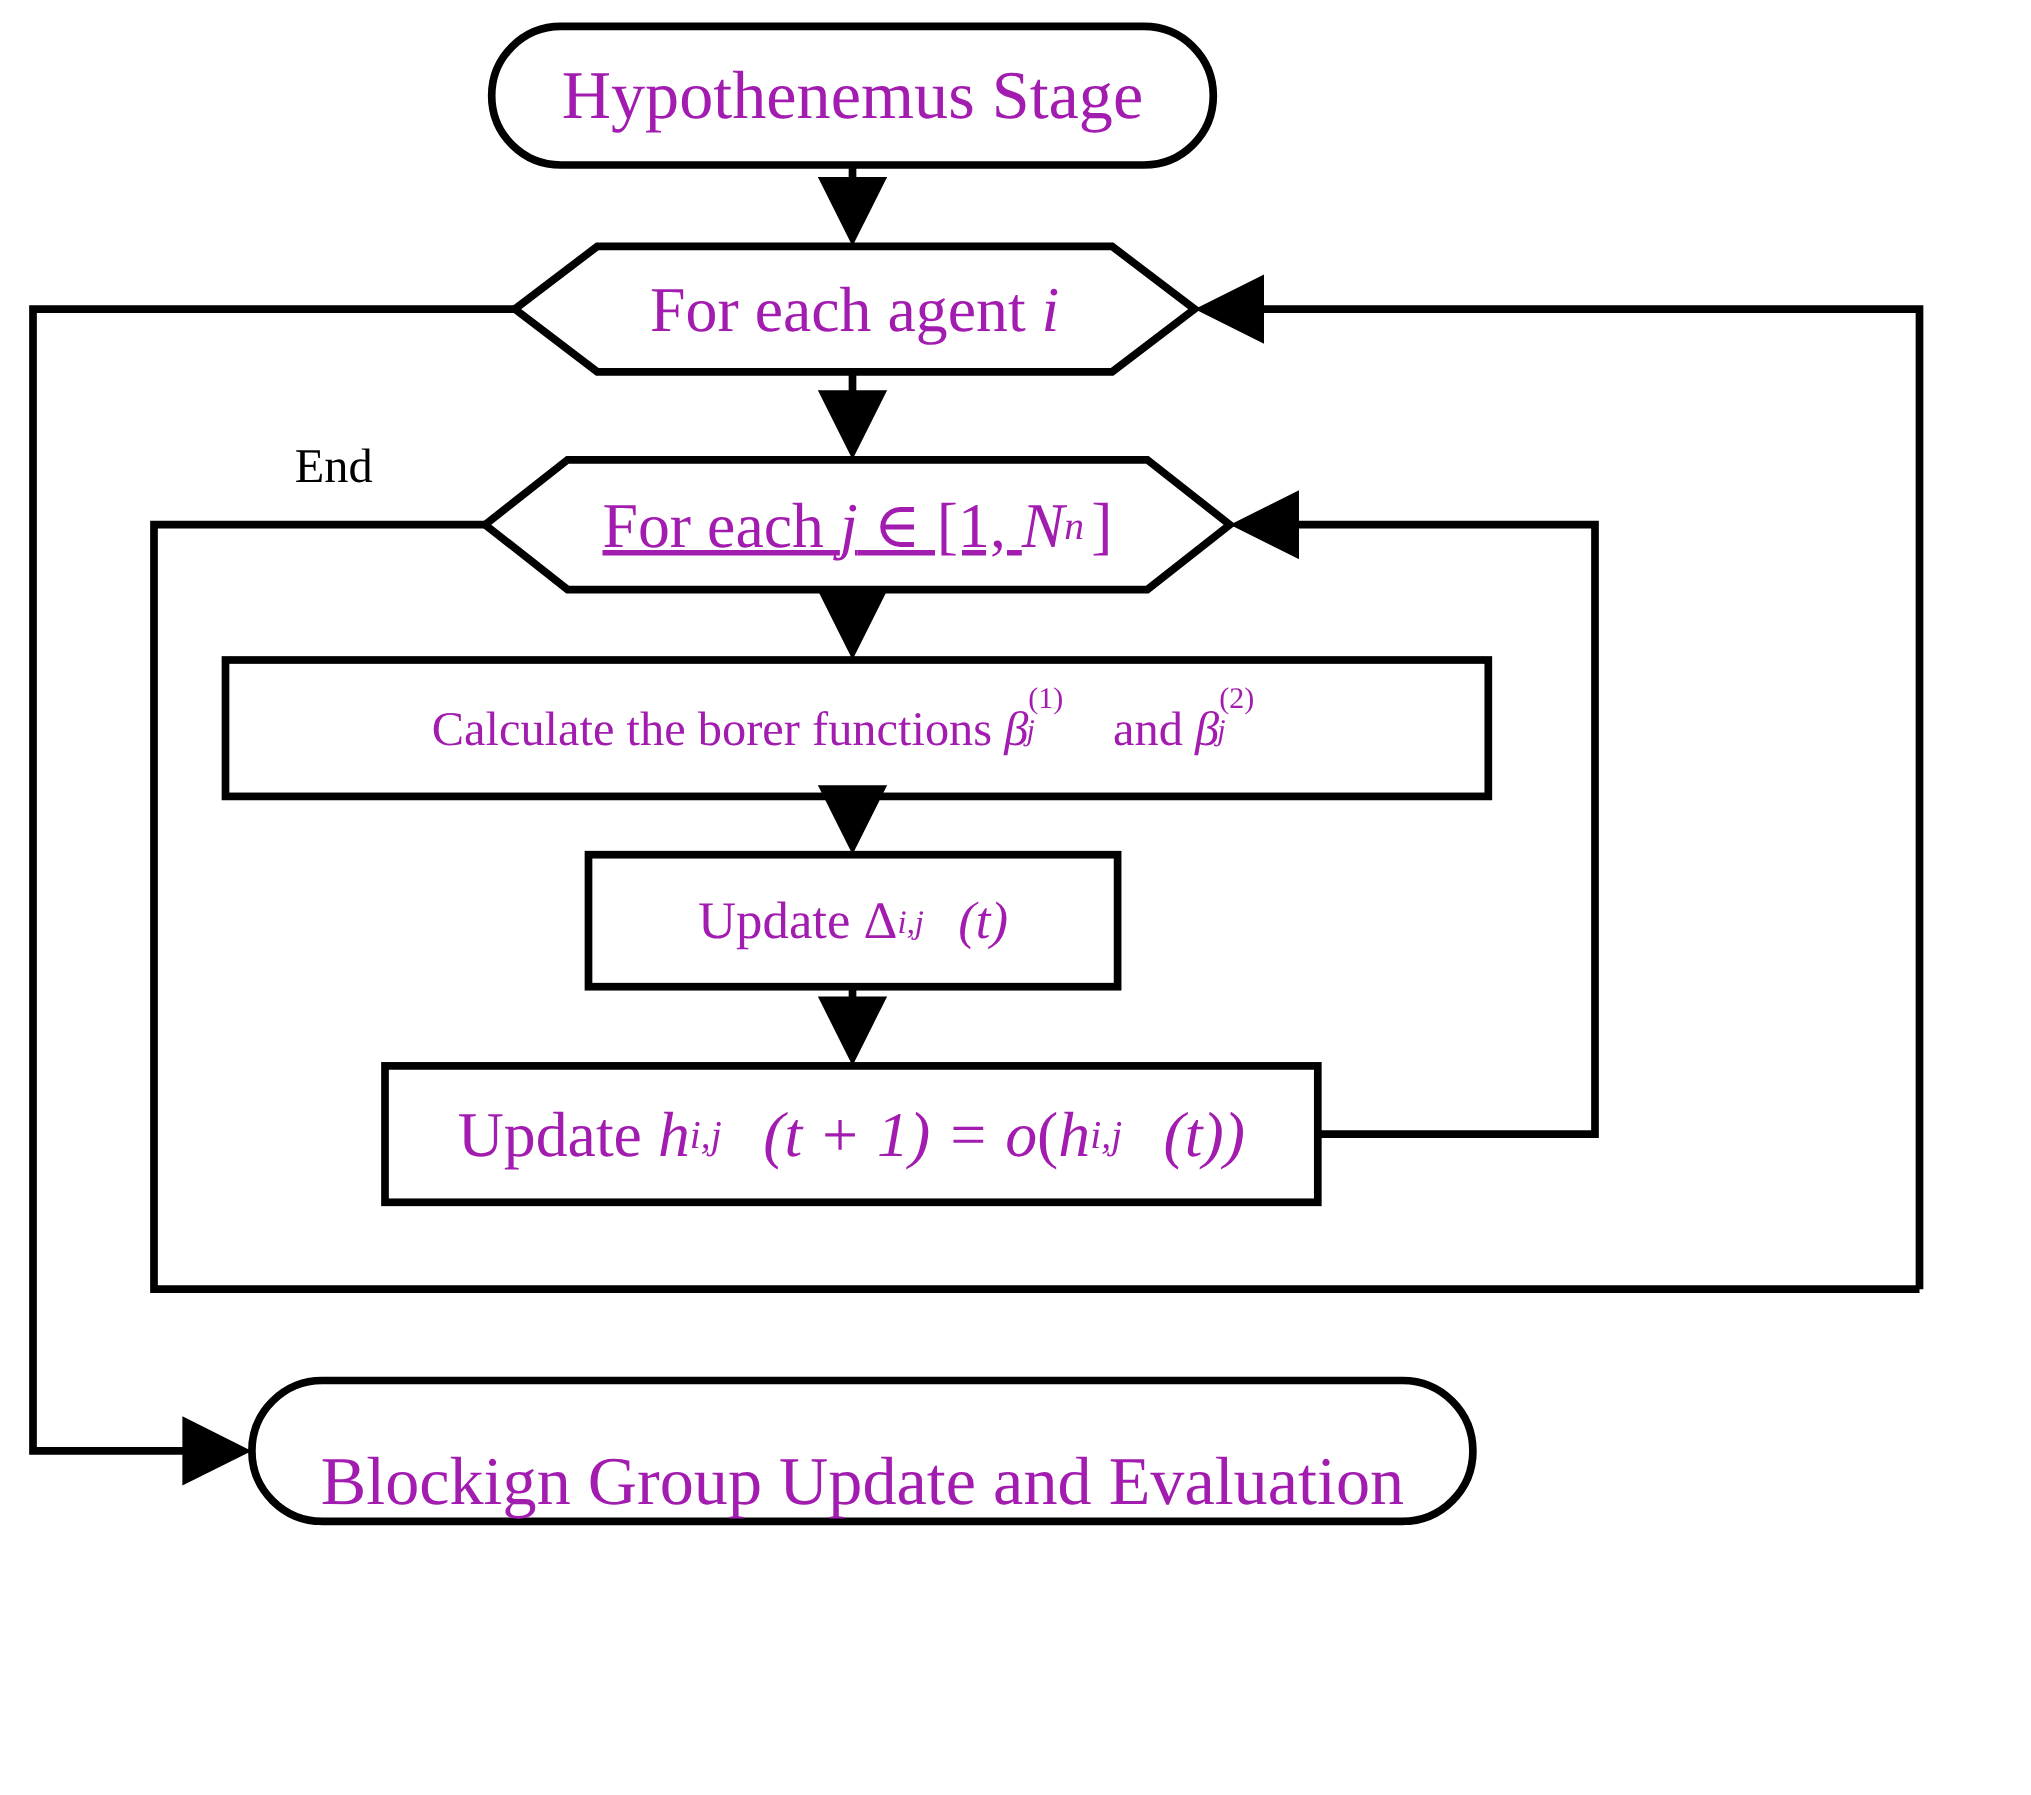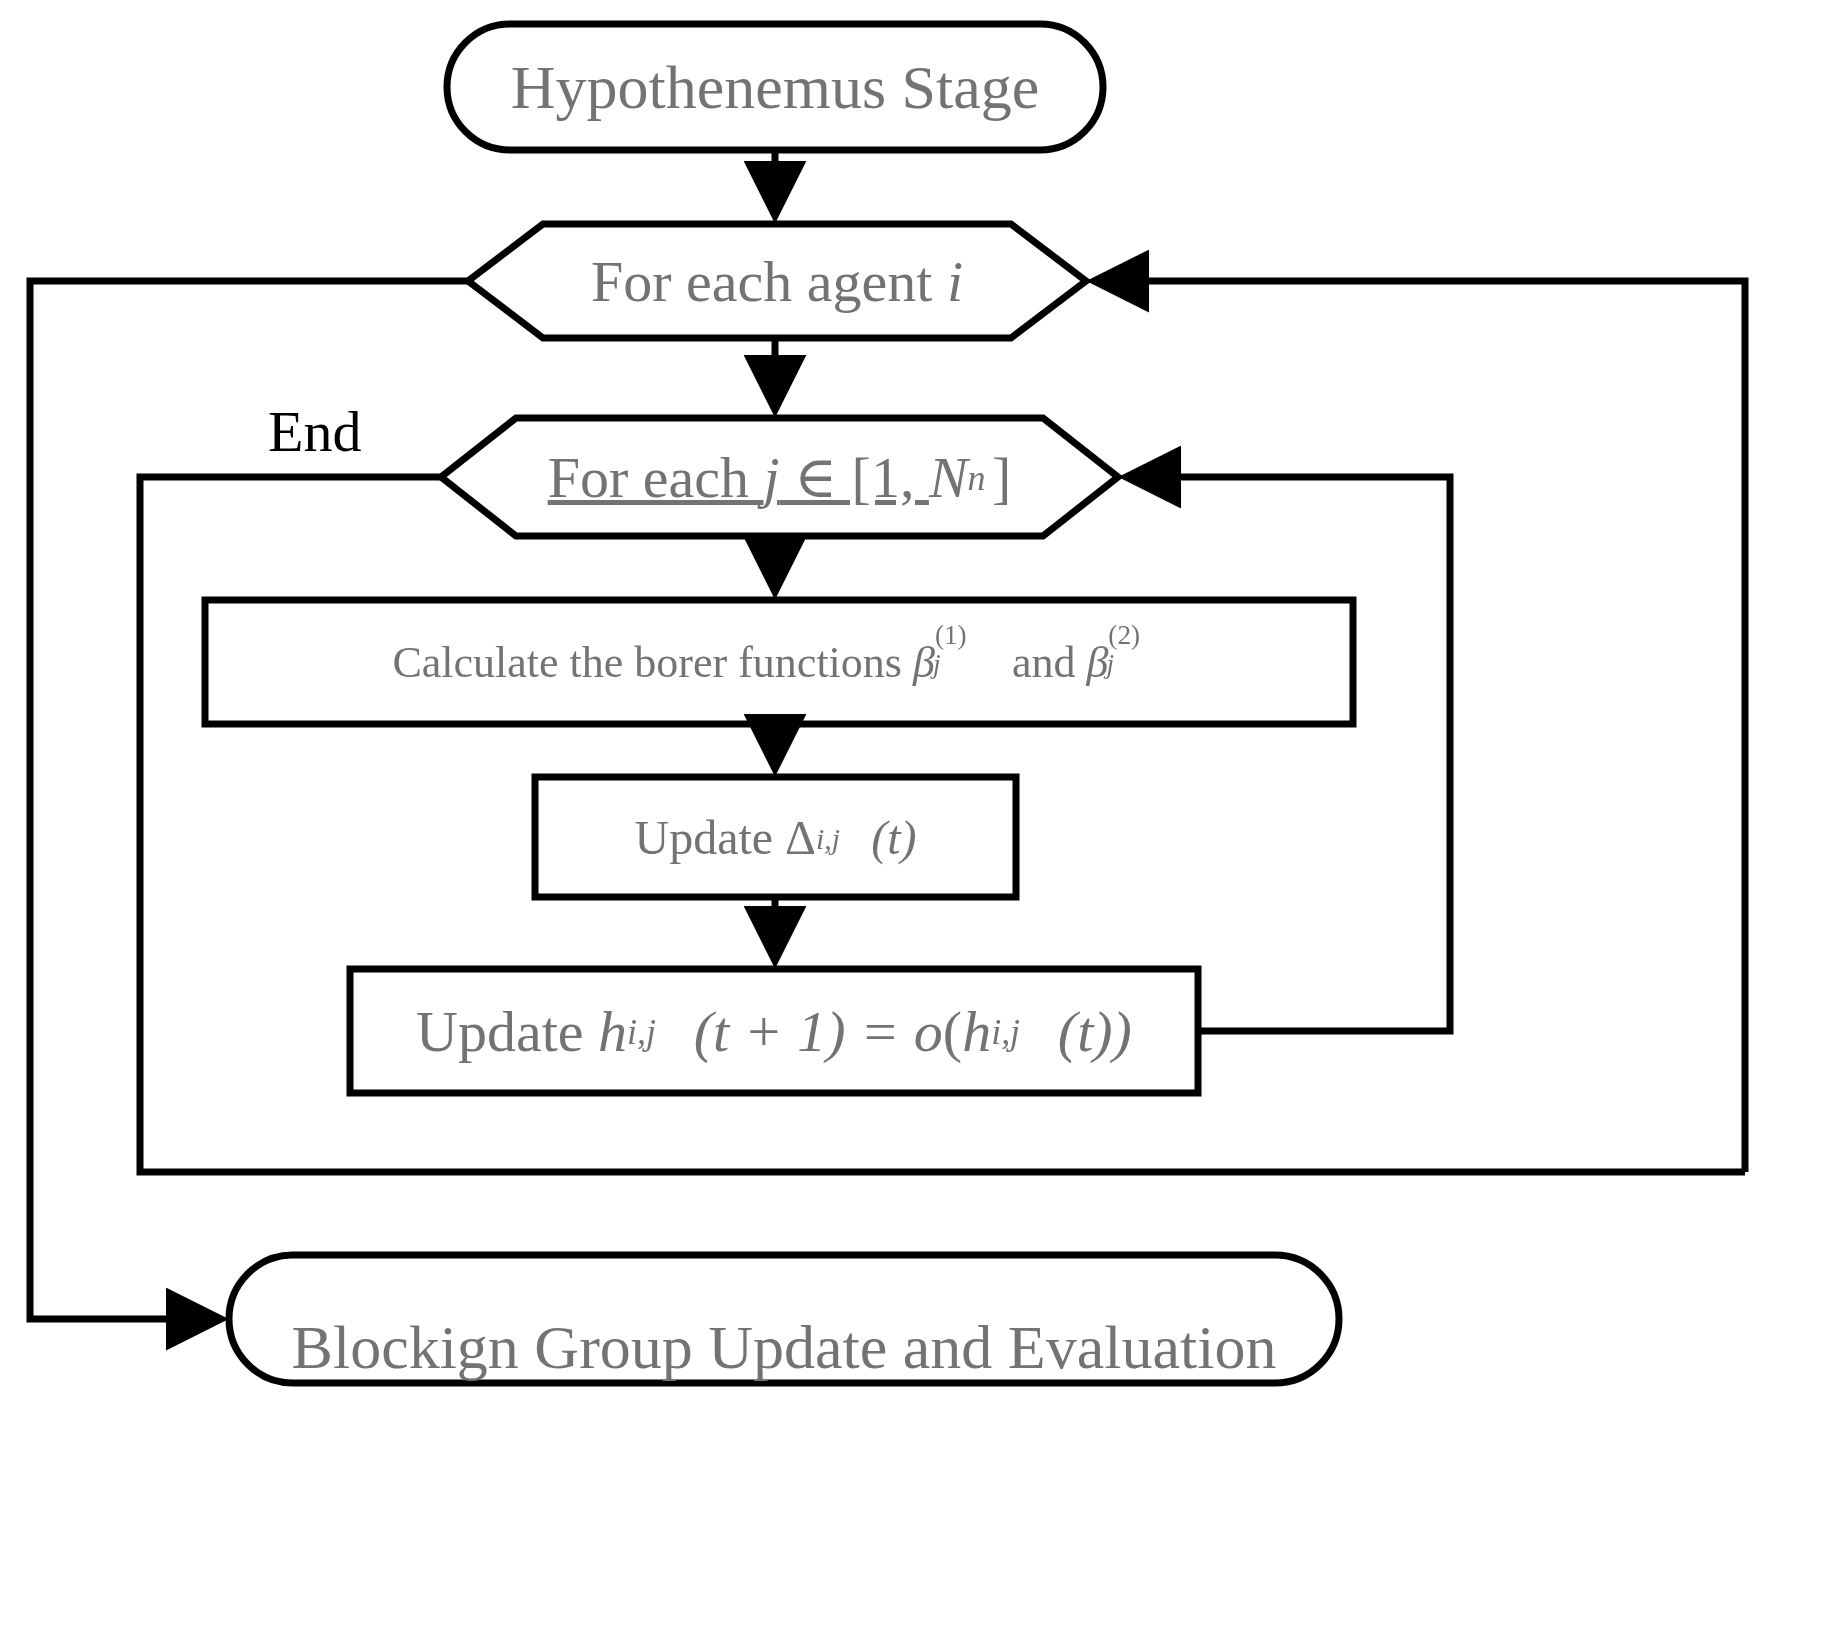--- a/index.html
+++ b/index.html
@@ -21,21 +21,21 @@
     top: 0;
     width: 1846px;
     height: 1632px;
   }
   .node-text {
     position: absolute;
     display: flex;
     align-items: center;
     justify-content: center;
     text-align: center;
-    color: #737373;
+    color: #a21caf;
     white-space: nowrap;
     pointer-events: none;
   }
   .mathvar {
     font-style: italic;
     font-family: "Liberation Serif", "DejaVu Serif", serif;
   }
   .supsub {
     display: inline-block;
     position: relative;
@@ -155,17 +155,17 @@
   <div class="node-text" style="left:350px; top:969px; width:848px; height:124px; font-size:58px;">
     <span>
       <span>Update </span><span class="subonly"><span class="mathvar">h</span><span class="sub">i,j</span></span><span style="display:inline-block;width:1.15em"></span><span class="mathvar">(t + 1) = </span><span class="mathvar">o</span><span>(</span><span class="subonly"><span class="mathvar">h</span><span class="sub">i,j</span></span><span style="display:inline-block;width:1.15em"></span><span class="mathvar">(t))</span>
     </span>
   </div>
 
   <div class="node-text" style="left:229px; top:1255px; width:1110px; height:128px; font-size:62px;align-items:flex-end;">
     <span>Blockign Group Update and Evaluation</span>
   </div>
 
-  <div class="endlabel" style="left:268px; top:398px; font-size:58px;">
+  <div class="endlabel" style="left:268px; top:398px; font-size:44px;">
     <span>End</span>
   </div>
 
 </div>
 
 </body></html>

